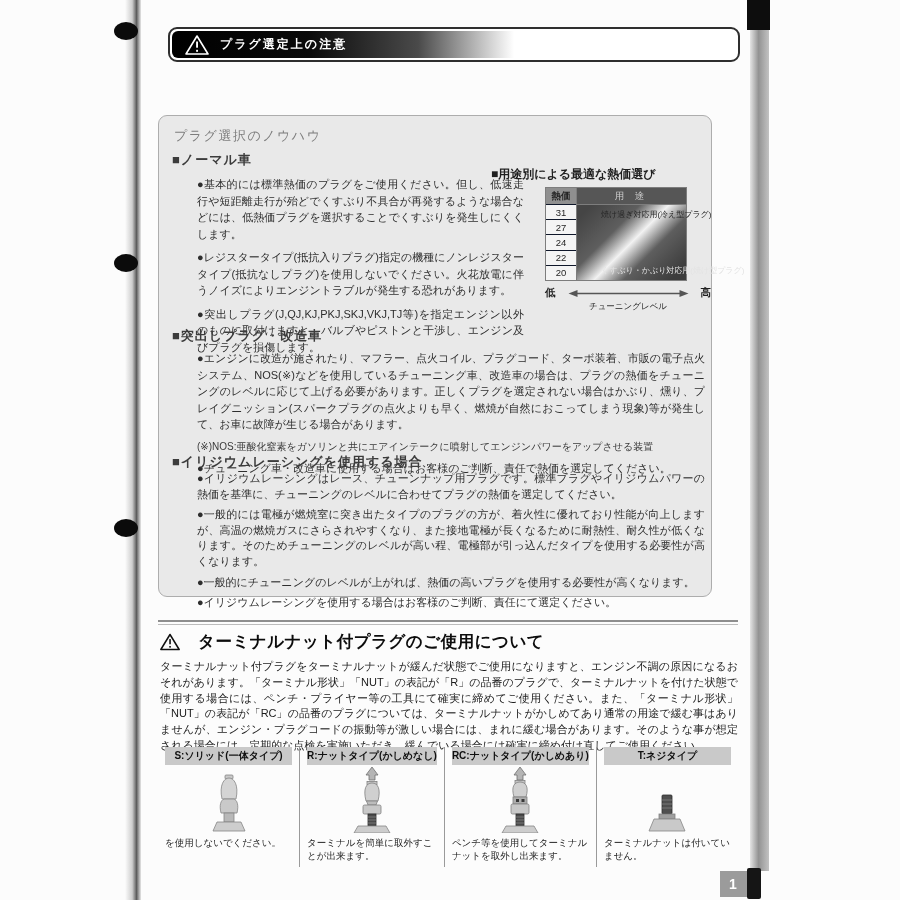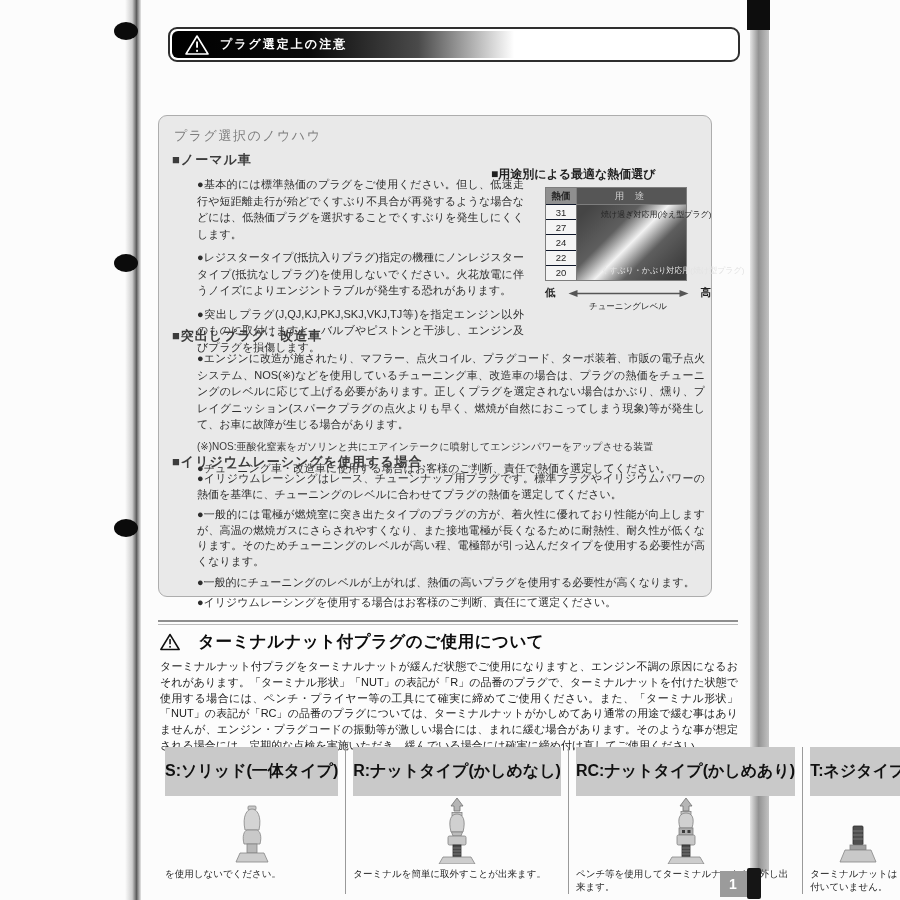--- a/index.html
+++ b/index.html
@@ -67,21 +67,21 @@
   .divider{position:absolute;left:158px;top:620px;width:580px;height:5px;
     border-top:2px solid #8e8e8e;border-bottom:1px solid #bcbcbc;box-sizing:border-box;}
   .secb-title{position:absolute;left:160px;top:631px;display:flex;align-items:center;gap:18px;}
   .secb-title .txt{font-size:16.5px;font-weight:bold;color:#0c0c0c;letter-spacing:.5px;white-space:nowrap;}
   .secb-body{position:absolute;left:160px;top:659px;width:578px;font-size:11px;color:#1c1c1c;
     line-height:1.44;text-align:justify;}
 
   .terminal{position:absolute;left:158px;top:747px;width:580px;display:flex;}
   .t-col{flex:1;padding:0 7px;box-sizing:border-box;display:flex;flex-direction:column;min-height:120px;}
   .t-col + .t-col{border-left:1px solid #9a9a9a;}
-  .t-head{background:#c9c9c9;font-size:16px;font-weight:bold;text-align:center;padding:14px 0;color:#101010;white-space:nowrap;overflow:hidden;}
+  .t-head{background:#c9c9c9;font-size:10px;font-weight:bold;text-align:center;padding:2px 0;color:#101010;white-space:nowrap;overflow:hidden;}
   .t-fig{height:68px;display:flex;align-items:flex-end;justify-content:center;}
   .t-cap{font-size:9.5px;color:#1c1c1c;line-height:1.35;margin-top:4px;}
 </style>
 </head>
 <body>
 
 <div class="sheet">
 
   <div class="left-edge"></div>
   <div class="binder-dot" style="top:22px"></div>

